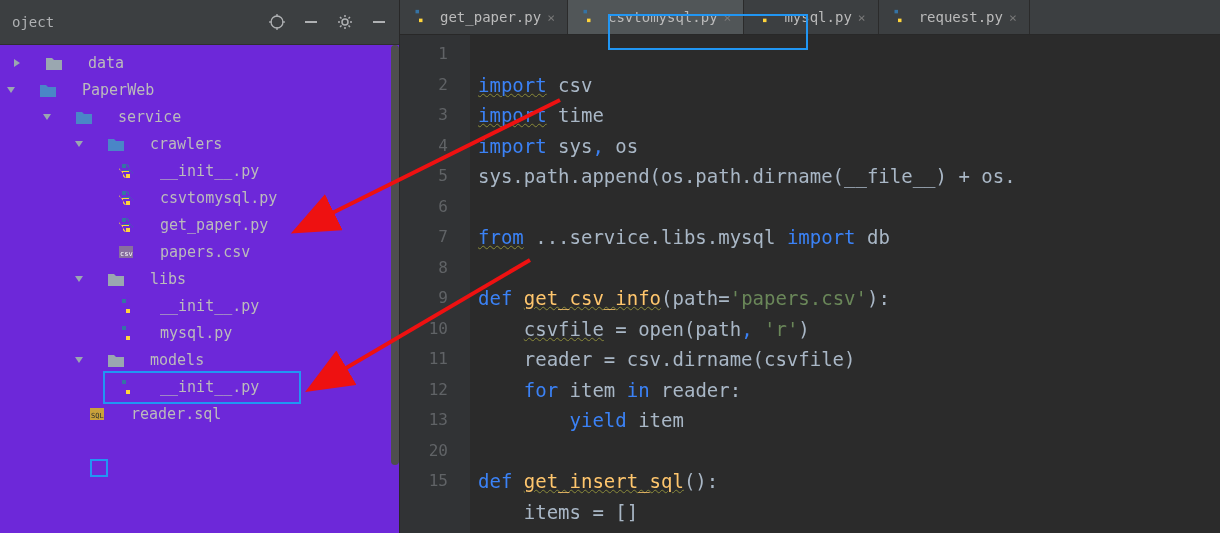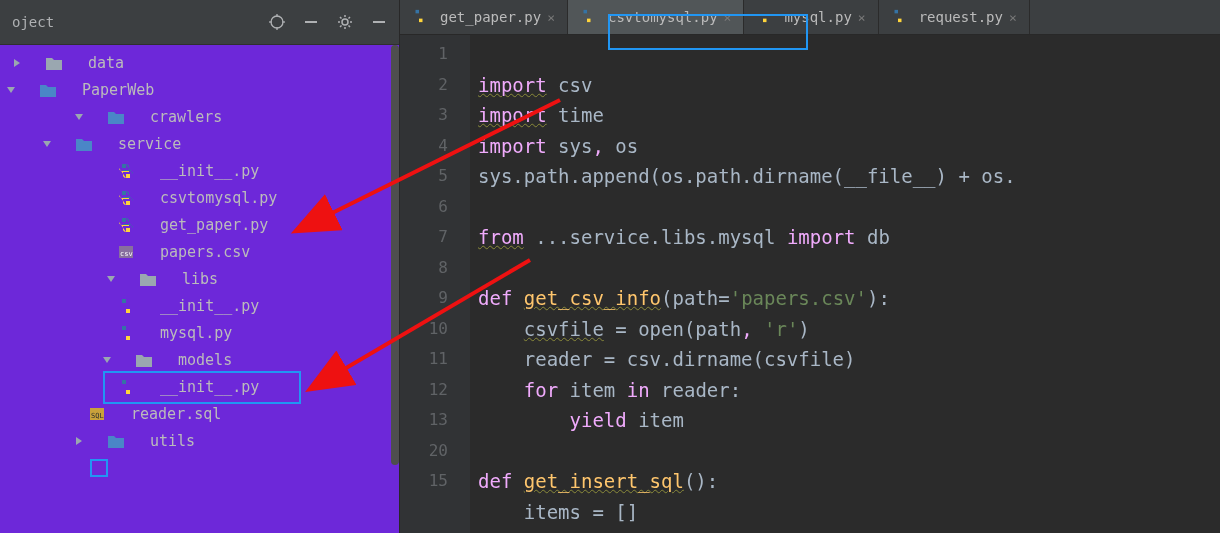--- a/index.html
+++ b/index.html
@@ -27,21 +27,21 @@
 .row .arrow svg{ fill:#9aa7b0;}
 .editor{ flex:1; background:#2b2b2b; display:flex; flex-direction:column; overflow:hidden;}
 .tabs{ height:35px; display:flex; align-items:stretch; background:#3c3f41; font-size:14px; }
 .tab{ display:flex; align-items:center; padding:0 12px; gap:6px; color:#bbbbbb; border-right:1px solid #2b2b2b; cursor:default;}
 .tab.active{ background:#515658; }
 .tab .close{ color:#7a7a7a; font-size:13px;}
 .code{ flex:1; display:flex; overflow:hidden; }
 .gutter{ width:70px; background:#313335; color:#606366; text-align:right; font-size:16px; padding-top:4px;}
 .gutter div{ height:30.5px; line-height:30.5px; padding-right:22px; position:relative; }
 .codelines{ flex:1; font-size:19px; line-height:30.5px; padding-top:4px; padding-left:8px; white-space:pre; font-family:"Consolas",monospace;}
-.kw{ color:#f0abfc; }
+.kw{ color:#3b82f6; }
 .fn{ color:#ffc66d; }
 .str{ color:#6a8759; }
 .plain{ color:#a9b7c6; }
 .wavy{ text-decoration: underline wavy #8a8a3a 1px;}
 .hi-box{ position:absolute; border:2px solid #2196f3; pointer-events:none; z-index:50;}
 .hi-box.sm{border:2px solid #2196f3;}
 svg.arrow-ann{ position:absolute; z-index:40; pointer-events:none;}
 .scroll-thumb{ position:absolute; right:0; top:0; width:8px; height:420px; background:#4e4e4e; border-radius:4px;}
 .pyicon{display:inline-block;}
 .tab-border{border-bottom:1px solid #282828;}
@@ -117,46 +117,46 @@
             </svg>
           </span>
         <span class="ic">
             <svg viewBox="0 0 16 14" width="16" height="14">
               <path class="folder-blue" d="M0 2 h6 l2 2 h8 v10 H0 z"></path>
             </svg>
           </span>
         <span class="lbl">PaperWeb</span>
       </div>
 
+      <div class="row" style="padding-left:40px">
+        <span class="arrow">
+            <svg viewBox="0 0 10 10" width="10" height="10">
+              <polygon points="1,2 9,2 5,8"></polygon>
+            </svg>
+          </span>
+        <span class="ic">
+            <svg viewBox="0 0 16 14" width="16" height="14">
+              <path class="folder-blue" d="M0 2 h6 l2 2 h8 v10 H0 z"></path>
+            </svg>
+          </span>
+        <span class="lbl">service</span>
+      </div>
+
       <div class="row" style="padding-left:72px">
         <span class="arrow">
             <svg viewBox="0 0 10 10" width="10" height="10">
               <polygon points="1,2 9,2 5,8"></polygon>
             </svg>
           </span>
         <span class="ic">
             <svg viewBox="0 0 16 14" width="16" height="14">
               <path class="folder-blue" d="M0 2 h6 l2 2 h8 v10 H0 z"></path>
             </svg>
           </span>
         <span class="lbl">crawlers</span>
-      </div>
-
-      <div class="row" style="padding-left:40px">
-        <span class="arrow">
-            <svg viewBox="0 0 10 10" width="10" height="10">
-              <polygon points="1,2 9,2 5,8"></polygon>
-            </svg>
-          </span>
-        <span class="ic">
-            <svg viewBox="0 0 16 14" width="16" height="14">
-              <path class="folder-blue" d="M0 2 h6 l2 2 h8 v10 H0 z"></path>
-            </svg>
-          </span>
-        <span class="lbl">service</span>
       </div>
 
       <div class="row" style="padding-left:118px">
         <span class="ic pyicon"><svg viewBox="0 0 16 16" width="16" height="16">
               <path fill="#3573a5" d="M4 1h4v4H4z"></path>
               <path fill="#ffd43b" d="M8 11h4v4H8z"></path>
               <path fill="#3573a5" d="M8 1c3 0 3 3 3 3v3H5v1h7s3 0 3 3"></path>
               <path fill="#ffd43b" d="M8 15c-3 0-3-3-3-3V9h6V8H4s-3 0-3-3"></path>
             </svg></span>
         <span class="lbl">__init__.py</span>
@@ -182,21 +182,21 @@
       <div class="row" style="padding-left:118px">
         <span class="ic">
             <svg viewBox="0 0 16 16" width="16" height="16">
               <rect x="1" y="2" width="14" height="12" fill="#886f9e"></rect>
               <text x="2" y="12" font-size="7" fill="#fff" font-family="monospace">csv</text>
             </svg>
           </span>
         <span class="lbl">papers.csv</span>
       </div>
 
-      <div class="row" style="padding-left:104px">
+      <div class="row" style="padding-left:72px">
         <span class="arrow">
             <svg viewBox="0 0 10 10" width="10" height="10">
               <polygon points="1,2 9,2 5,8"></polygon>
             </svg>
           </span>
         <span class="ic">
             <svg viewBox="0 0 16 14" width="16" height="14">
               <path class="folder" d="M0 2 h6 l2 2 h8 v10 H0 z"></path>
             </svg>
           </span>
@@ -210,21 +210,21 @@
         <span class="lbl">__init__.py</span>
       </div>
       <div class="row" style="padding-left:118px">
         <span class="ic pyicon"><svg viewBox="0 0 16 16" width="16" height="16">
               <path fill="#3573a5" d="M4 1h4v4H4z"></path>
               <path fill="#ffd43b" d="M8 11h4v4H8z"></path>
             </svg></span>
         <span class="lbl">mysql.py</span>
       </div>
 
-      <div class="row" style="padding-left:100px">
+      <div class="row" style="padding-left:72px">
         <span class="arrow">
             <svg viewBox="0 0 10 10" width="10" height="10">
               <polygon points="1,2 9,2 5,8"></polygon>
             </svg>
           </span>
         <span class="ic">
             <svg viewBox="0 0 16 14" width="16" height="14">
               <path class="folder" d="M0 2 h6 l2 2 h8 v10 H0 z"></path>
             </svg>
           </span>
@@ -240,33 +240,20 @@
       <div class="row" style="padding-left:89px">
         <span class="ic">
             <svg viewBox="0 0 16 16" width="16" height="16">
               <rect x="1" y="2" width="14" height="12" fill="#c9a13b"></rect>
               <text x="2" y="12" font-size="7" fill="#2b2b2b" font-family="monospace">SQL</text>
             </svg>
           </span>
         <span class="lbl">reader.sql</span>
       </div>
 
-      <div class="row" style="padding-left:72px">
-        <span class="arrow">
-            <svg viewBox="0 0 10 10" width="10" height="10">
-              <polygon points="2,1 8,5 2,9"></polygon>
-            </svg>
-          </span>
-        <span class="ic">
-            <svg viewBox="0 0 16 14" width="16" height="14">
-              <path class="folder-blue" d="M0 2 h6 l2 2 h8 v10 H0 z"></path>
-            </svg>
-          </span>
-        <span class="lbl">utils</span>
-      </div>
     </div>
   </div>
 
   <div class="editor">
     <div class="tabs tab-border">
       <div class="tab">
         <span class="ic pyicon"><svg viewBox="0 0 16 16" width="14" height="14">
               <path fill="#3573a5" d="M4 1h4v4H4z"></path>
               <path fill="#ffd43b" d="M8 11h4v4H8z"></path>
             </svg></span>

